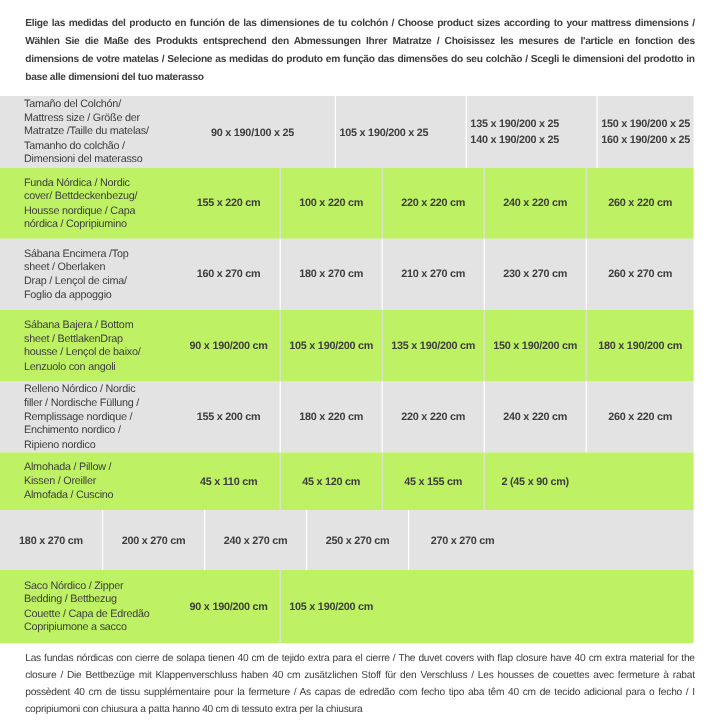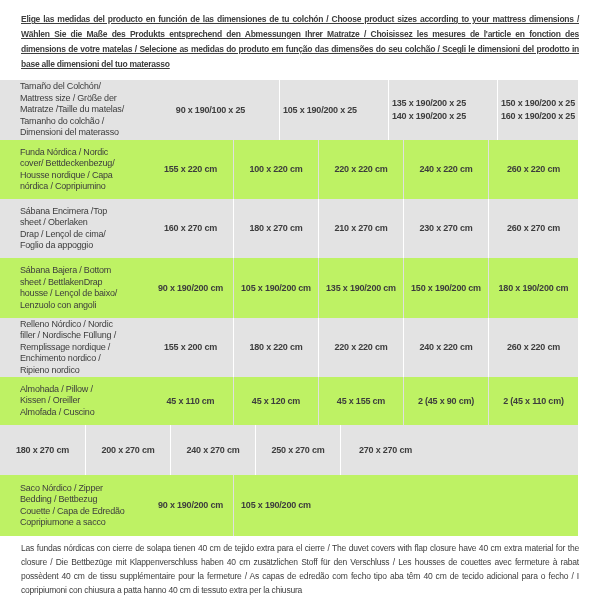--- a/index.html
+++ b/index.html
@@ -8,21 +8,20 @@
     font-family:"Liberation Sans", sans-serif;
     color:var(--text,#3d3d3d);
   }
   .intro {
     padding:12px 21px 0 21px;
     font-size:8.5px;
     font-weight:bold;
     letter-spacing:-0.25px;
     line-height:15px;
     text-align:justify;
-    text-decoration:underline;
   }
   .size-table { margin-top:8px; }
   .row { display:flex; width:578px; }
   .row.gray { background:var(--row-gray,#e3e3e3); --divider:#ffffff; }
   .row.white { background:#bef264; --divider:var(--divider-on-white,#e0e0e0); }
   .row:nth-child(1){ height:60px;gap:28px; }
   .row:nth-child(2){ height:59px; }
   .row:nth-child(3){ height:59px; }
   .row:nth-child(4){ height:60px; }
   .row:nth-child(5){ height:59px; }
@@ -128,21 +127,20 @@
       <div class="cell-val last">260 x 220 cm</div>
     </div>
     <div class="row white">
     <div class="cell-label">Almohada  / Pillow /
 Kissen / Oreiller
 Almofada / Cuscino</div>
   <div class="cell-val">45 x 110 cm</div>
       <div class="cell-val">45 x 120 cm</div>
       <div class="cell-val">45 x 155 cm</div>
       <div class="cell-val">2 (45 x 90 cm)</div>
-      <div class="cell-val last">2 (45 x 110 cm)</div>
     </div>
     <div class="row gray">
   <div class="cell-val">180 x 270 cm</div>
       <div class="cell-val">200 x 270 cm</div>
       <div class="cell-val">240 x 270 cm</div>
       <div class="cell-val">250 x 270 cm</div>
       <div class="cell-val last">270 x 270 cm</div>
     </div>
     <div class="row white">
     <div class="cell-label">Saco Nórdico / Zipper

